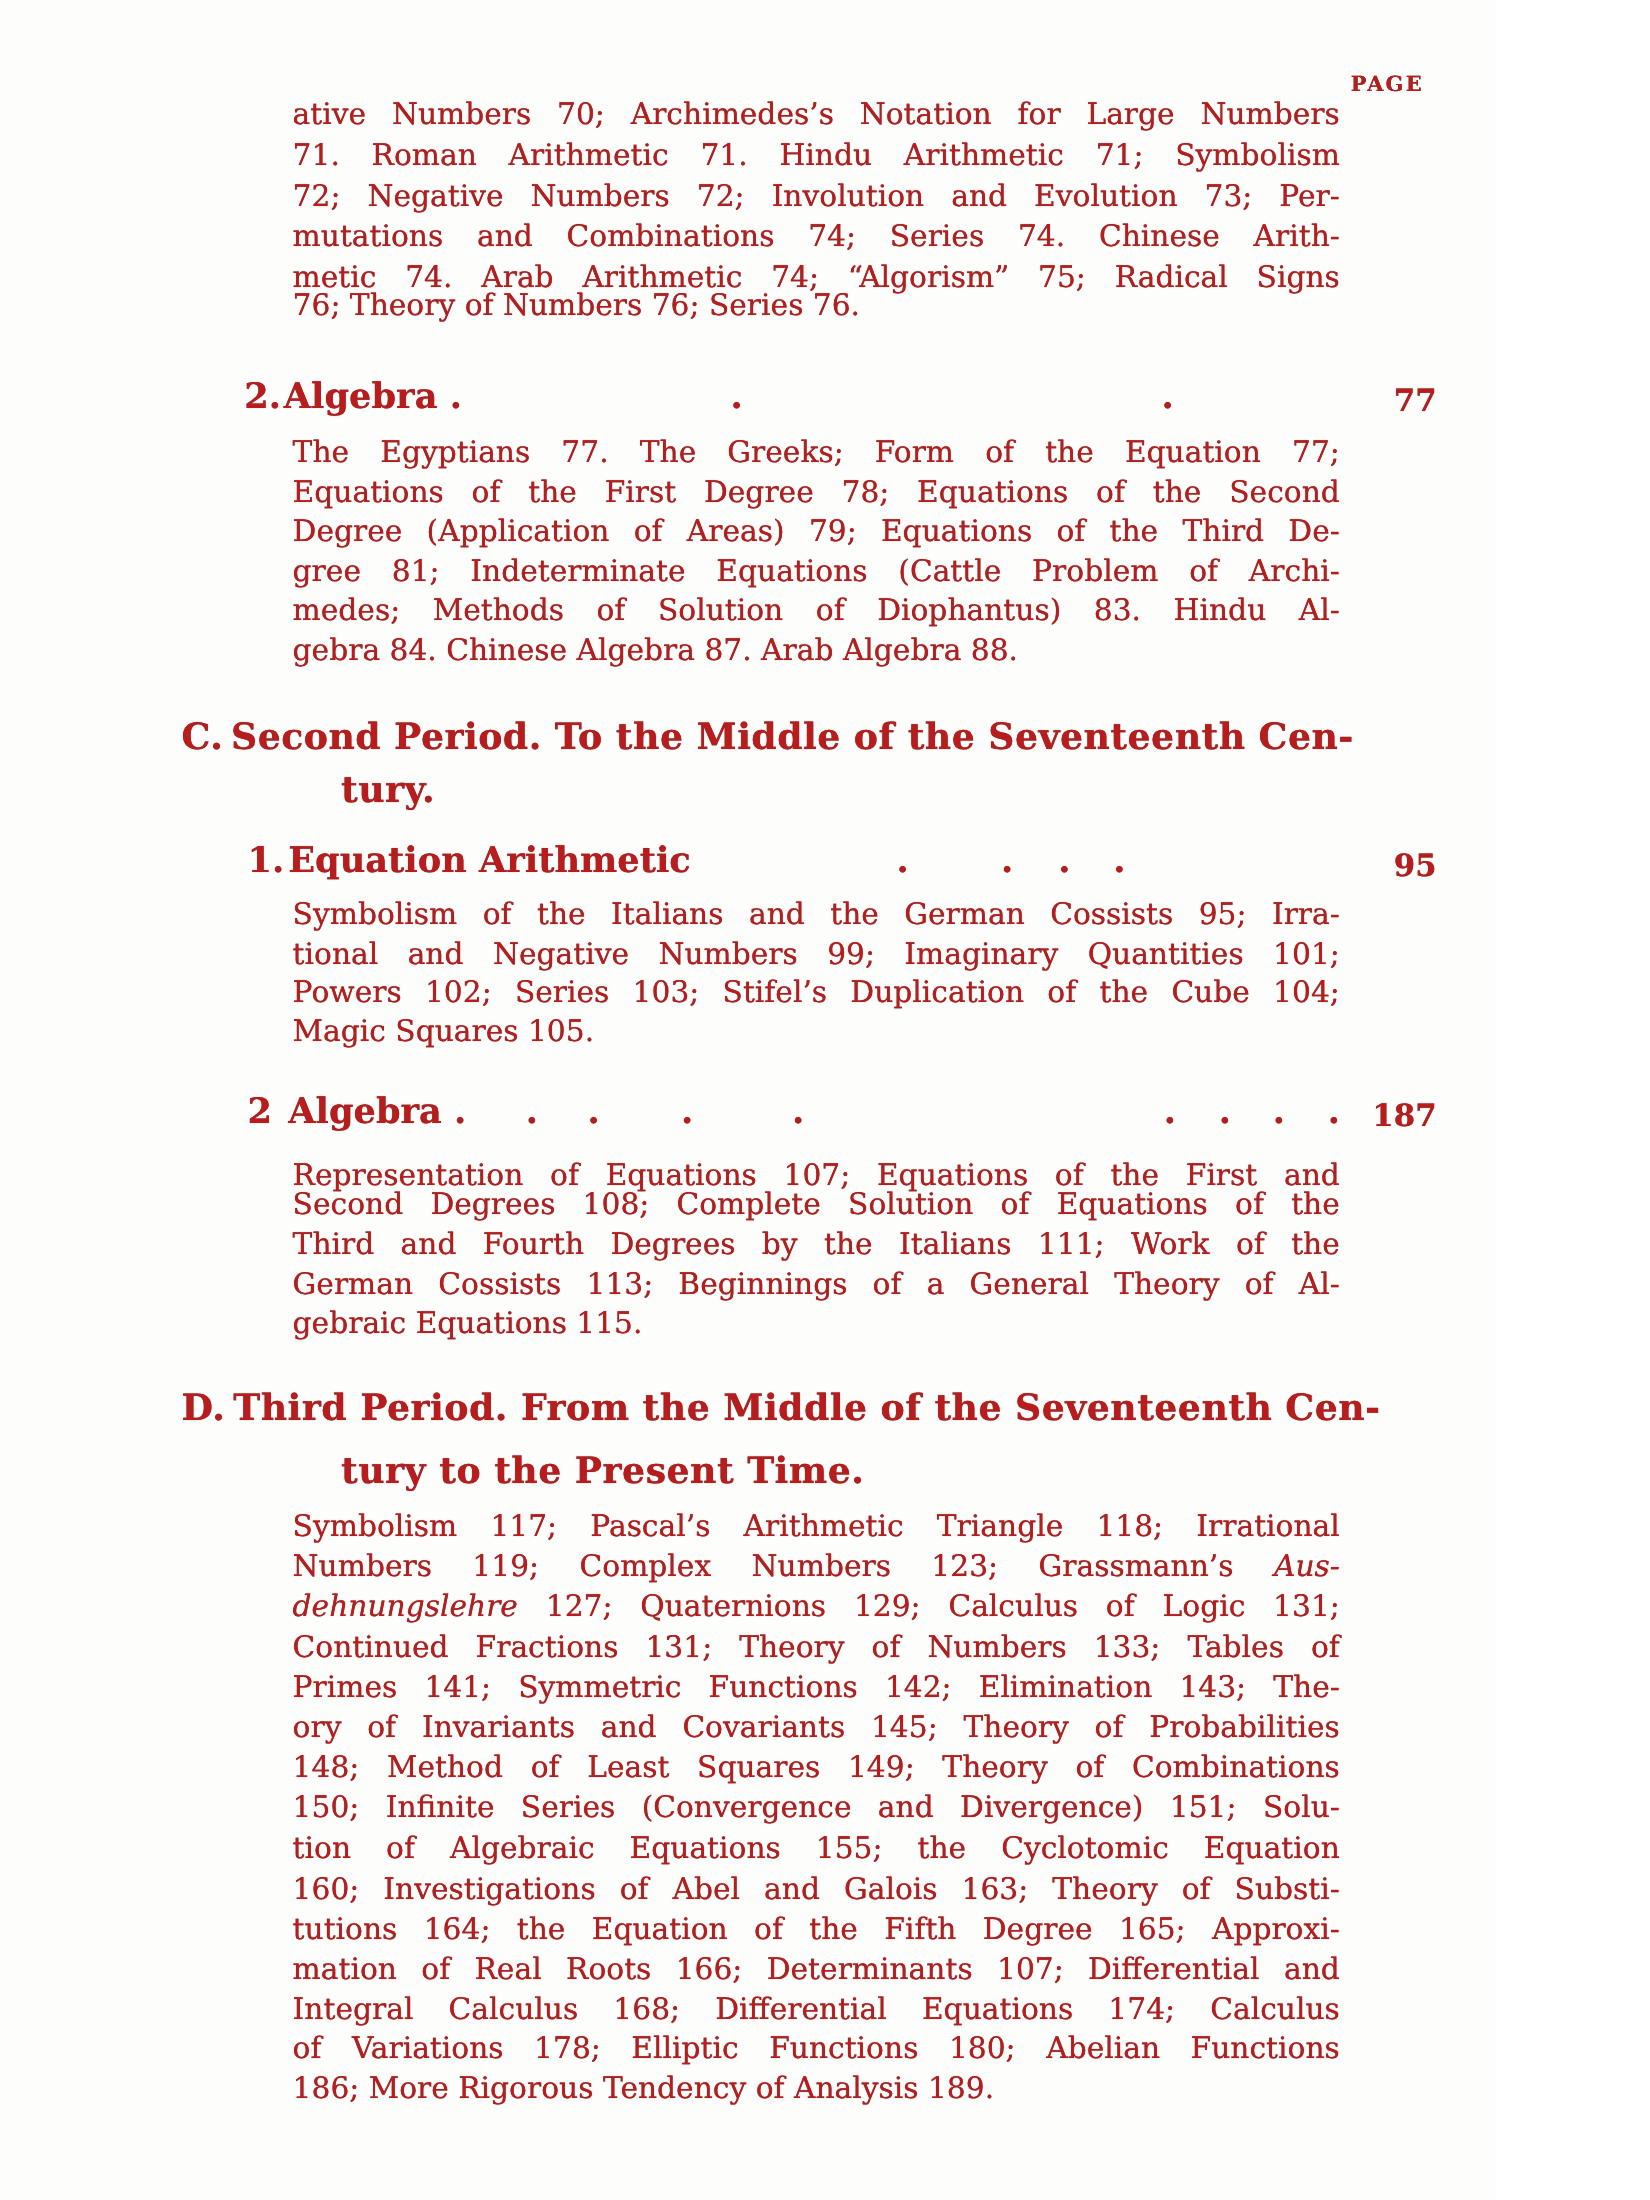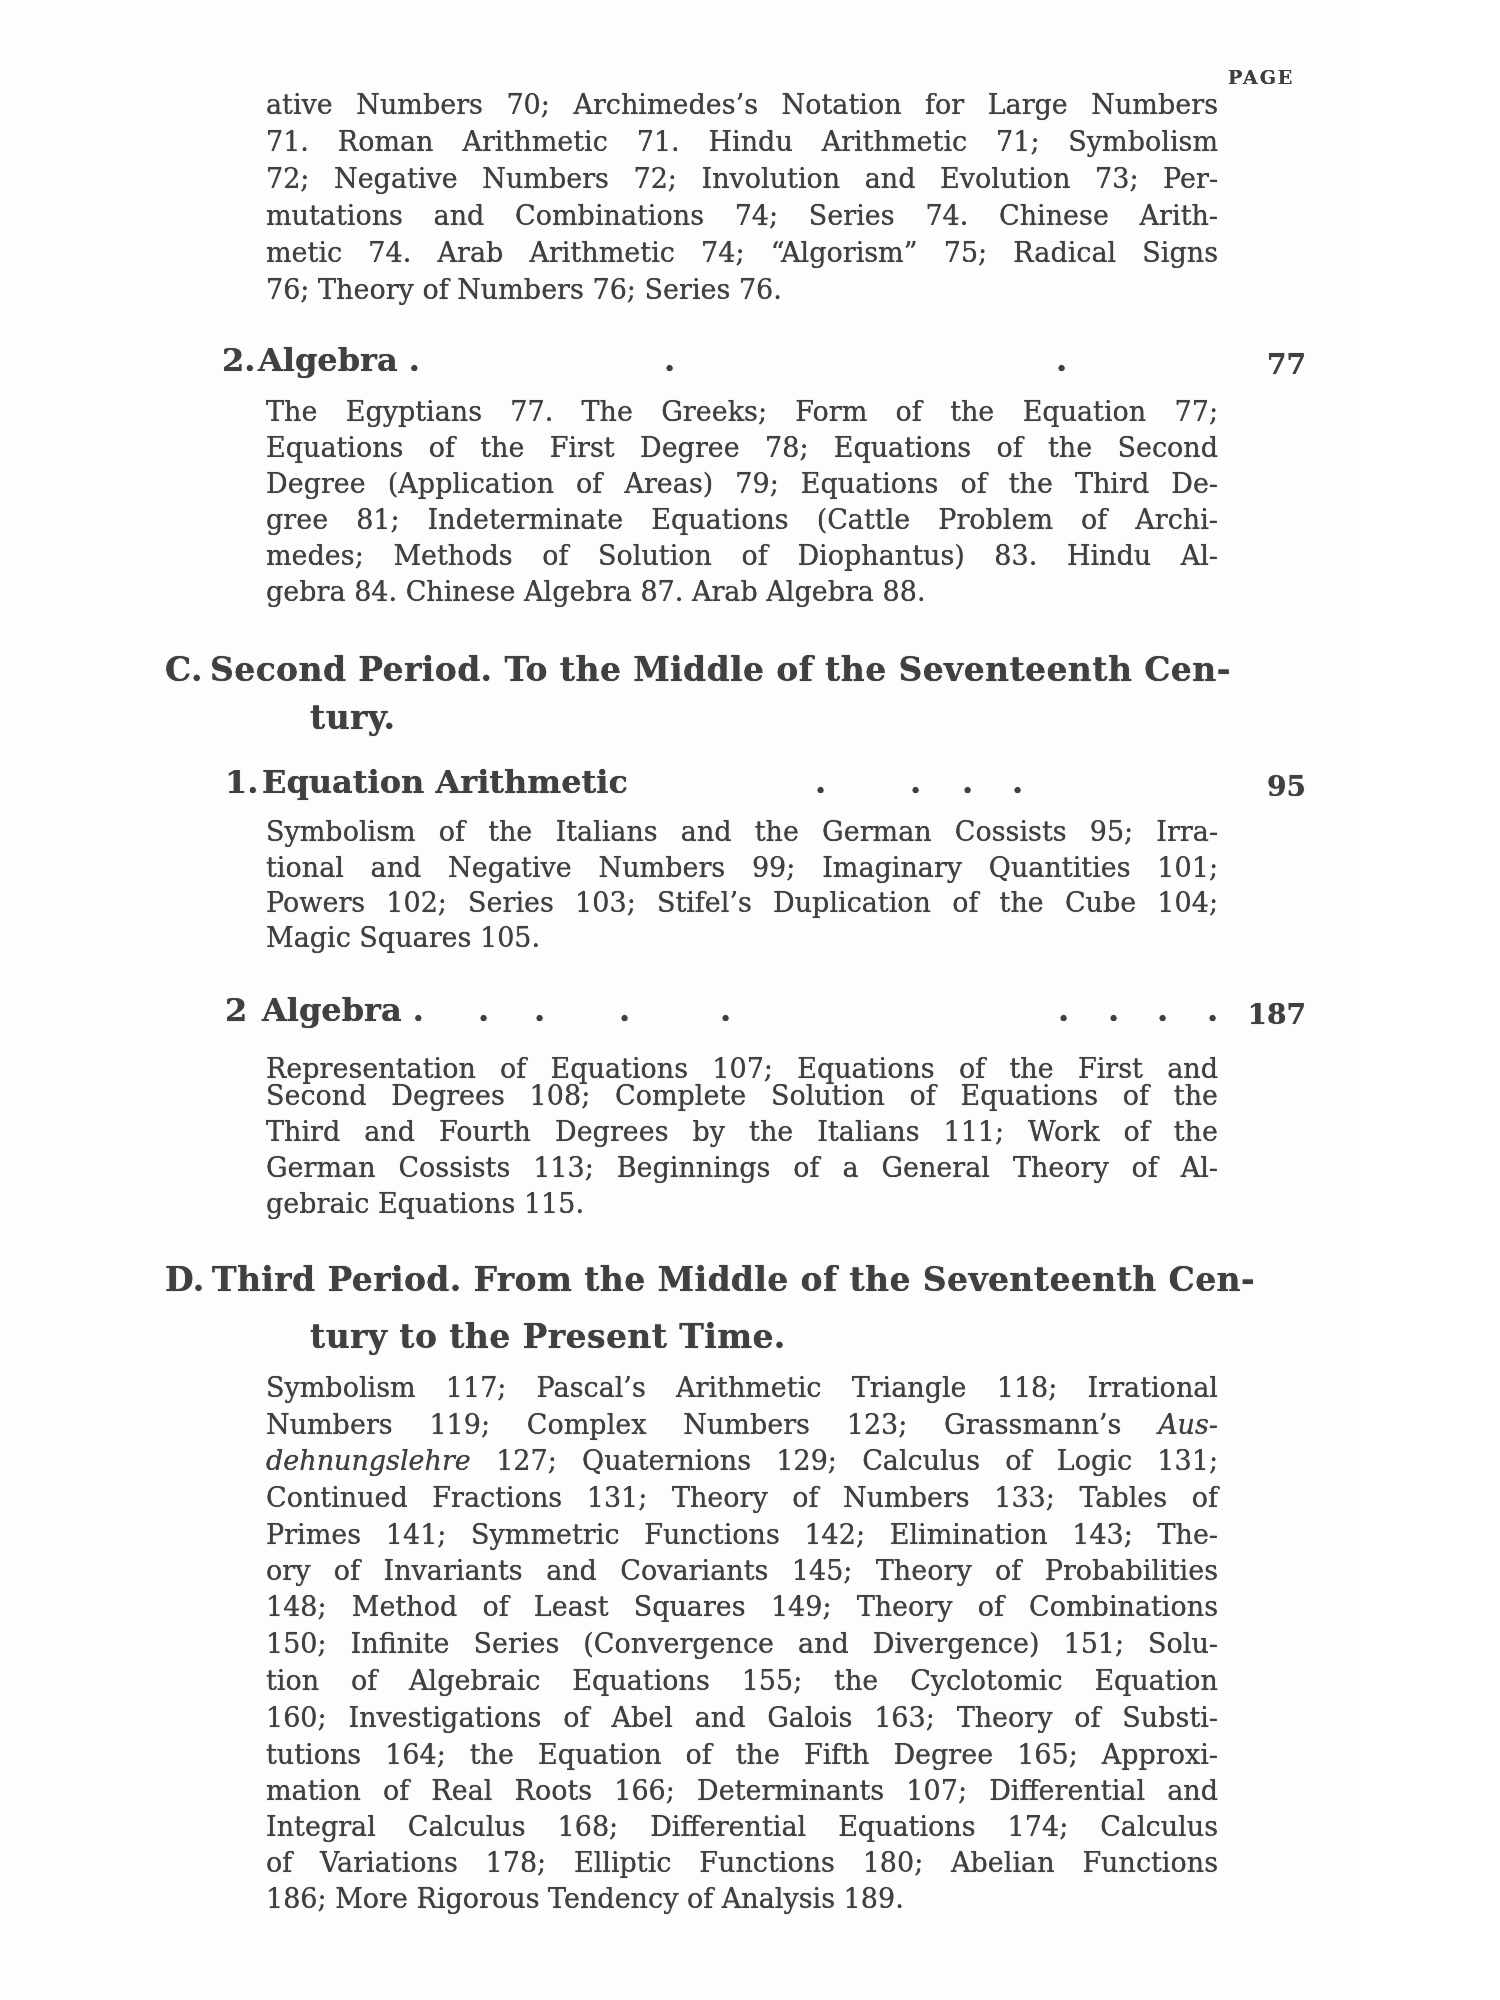--- a/index.html
+++ b/index.html
@@ -2,21 +2,21 @@
 <html><head>
 <meta charset="utf-8">
 <style>
   * { margin:0; padding:0; box-sizing:border-box; }
   html,body { width:1500px; height:2000px; }
   body { background:#ffffff; }
   .page {
     position:relative; width:1360px; height:2000px; overflow:hidden;
     background:#fdfdfc;
     font-family:"DejaVu Serif", serif;
-    color:#404040;
+    color:#b91c1c;
   }
   
   .bl {
     position:absolute; left:266px; width:952px;
     font-size:27px; line-height:34px; font-weight:400;
     text-align:justify; text-align-last:justify;
     text-shadow:0 0 .7px rgba(24,21,18,.8);
     white-space:normal;
   }
   .bl.end { text-align-last:left; }
@@ -46,21 +46,21 @@
 
 <div class="page">
 
   <div class="pagelabel">PAGE</div>
 
   <div class="bl" style="top:88px">ative Numbers 70; Archimedes’s Notation for Large Numbers</div>
   <div class="bl" style="top:125px">71.  Roman Arithmetic 71.  Hindu Arithmetic 71;  Symbolism</div>
   <div class="bl" style="top:162px">72;  Negative Numbers 72;  Involution and Evolution 73;  Per-</div>
   <div class="bl" style="top:199px">mutations and Combinations 74;  Series 74.  Chinese Arith-</div>
   <div class="bl" style="top:236px">metic 74.  Arab Arithmetic 74;  “Algorism” 75;  Radical Signs</div>
-  <div class="bl end" style="top:273px">76;  Theory of Numbers 76;  Series 76.</div>
+  <div class="bl end" style="top:261px">76;  Theory of Numbers 76;  Series 76.</div>
 
   <div>
     <span class="hnum" style="left:222px;top:341px">2.</span>
     <span class="htitle" style="left:258px;top:341px">Algebra .</span>
     <span class="dot" style="left:664px;top:341px">.</span>
     <span class="dot" style="left:1056px;top:341px">.</span>
     <span class="pgnum" style="top:348px">77</span>
   </div>
   <div class="bl" style="top:395px">The Egyptians 77.  The Greeks;  Form of the Equation 77;</div>
   <div class="bl" style="top:431px">Equations of the First Degree 78;  Equations of the Second</div>

